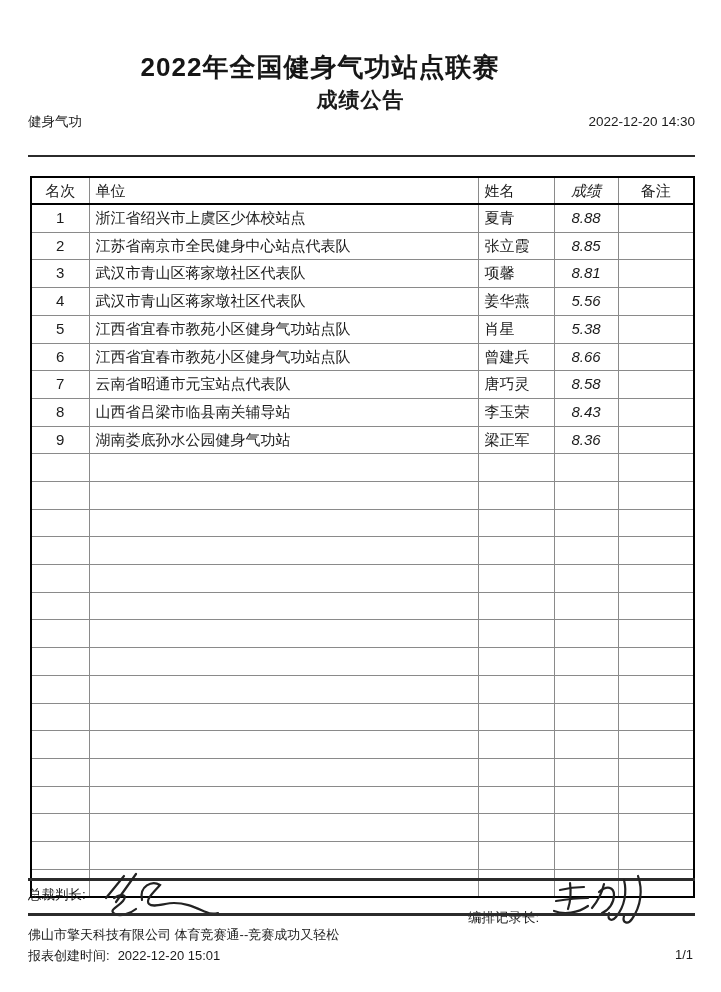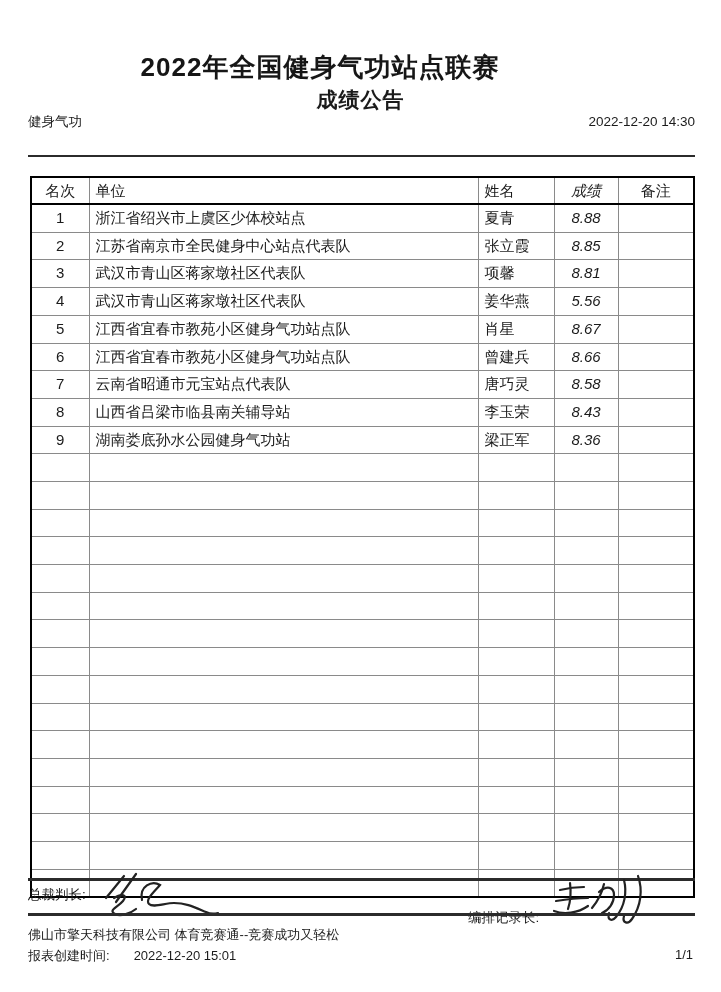--- a/index.html
+++ b/index.html
@@ -117,21 +117,21 @@
     font-size: 13px;
     color: #1b1b1b;
   }
   .footer-created {
     position: absolute;
     left: 28px;
     top: 947px;
     font-size: 13px;
     color: #1b1b1b;
   }
-  .footer-created .created-time { margin-left: 24px; }
+  .footer-created .created-time { margin-left: 8px; }
   .page-indicator {
     position: absolute;
     right: 28px;
     top: 947px;
     font-size: 13px;
     color: #1b1b1b;
   }
 </style>
 </head>
 <body>
@@ -191,21 +191,21 @@
           <td>4</td>
           <td>武汉市青山区蒋家墩社区代表队</td>
           <td>姜华燕</td>
           <td>5.56</td>
           <td></td>
         </tr>
         <tr>
           <td>5</td>
           <td>江西省宜春市教苑小区健身气功站点队</td>
           <td>肖星</td>
-          <td>8.67</td>
+          <td>5.38</td>
           <td></td>
         </tr>
         <tr>
           <td>6</td>
           <td>江西省宜春市教苑小区健身气功站点队</td>
           <td>曾建兵</td>
           <td>8.66</td>
           <td></td>
         </tr>
         <tr>

